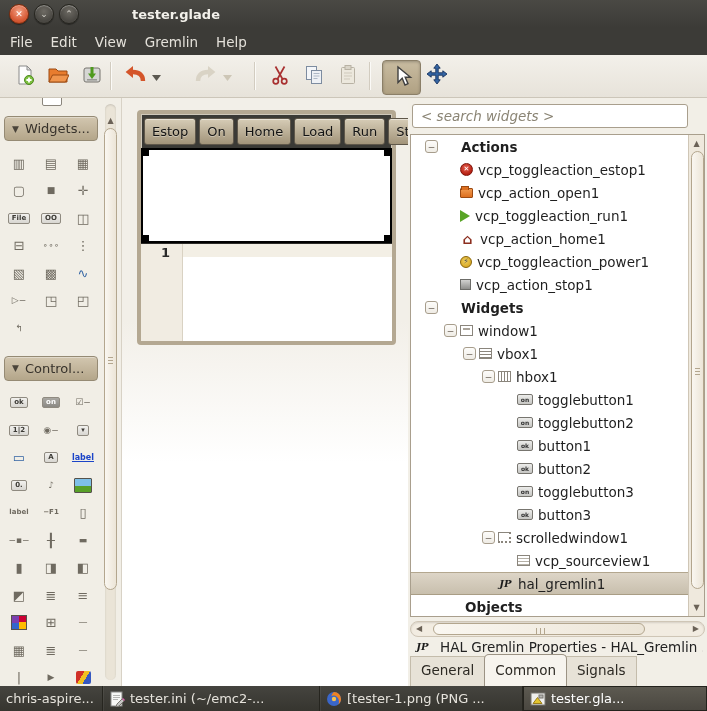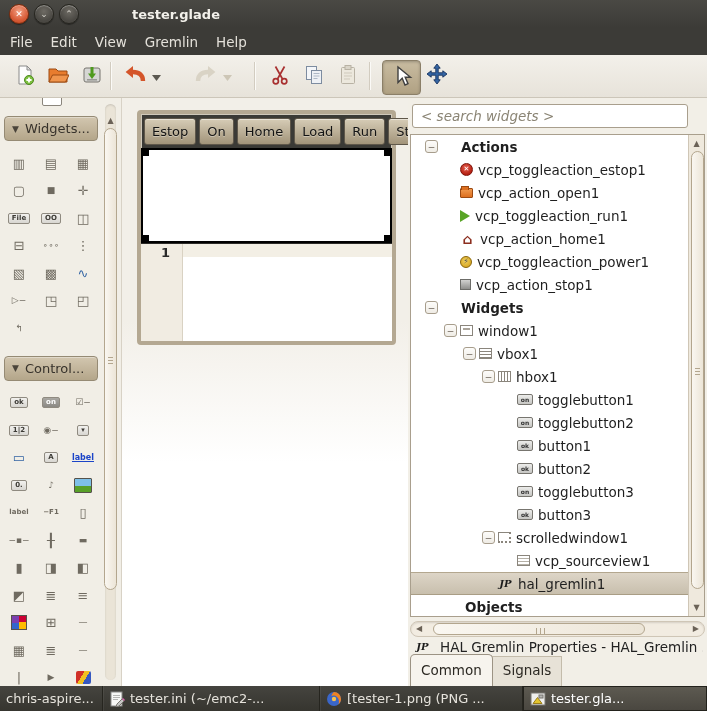--- a/index.html
+++ b/index.html
@@ -584,20 +584,21 @@
           <div class="hgrip" style="left:106px"></div>
           <div class="hgrip" style="left:110px"></div>
       </div>
       <div class="arrow" style="right:5px">▶</div>
     </div>
     <div class="propstitle">
       <span class="ti ti-gremlin">JP</span>
       <span>HAL Gremlin Properties - HAL_Gremlin ...</span>
     </div>
     <div class="tabsrow">
+        <div class="tab">General</div>
         <div class="tab active">Common</div>
         <div class="tab">Signals</div>
       </div>
   </div>
 
   <div class="taskbar">
       <div class="task" style="width: 90px;">
         <span class="tklabel">chris-aspire...</span>
       </div>
       <div class="task" style="width: 204px;">

